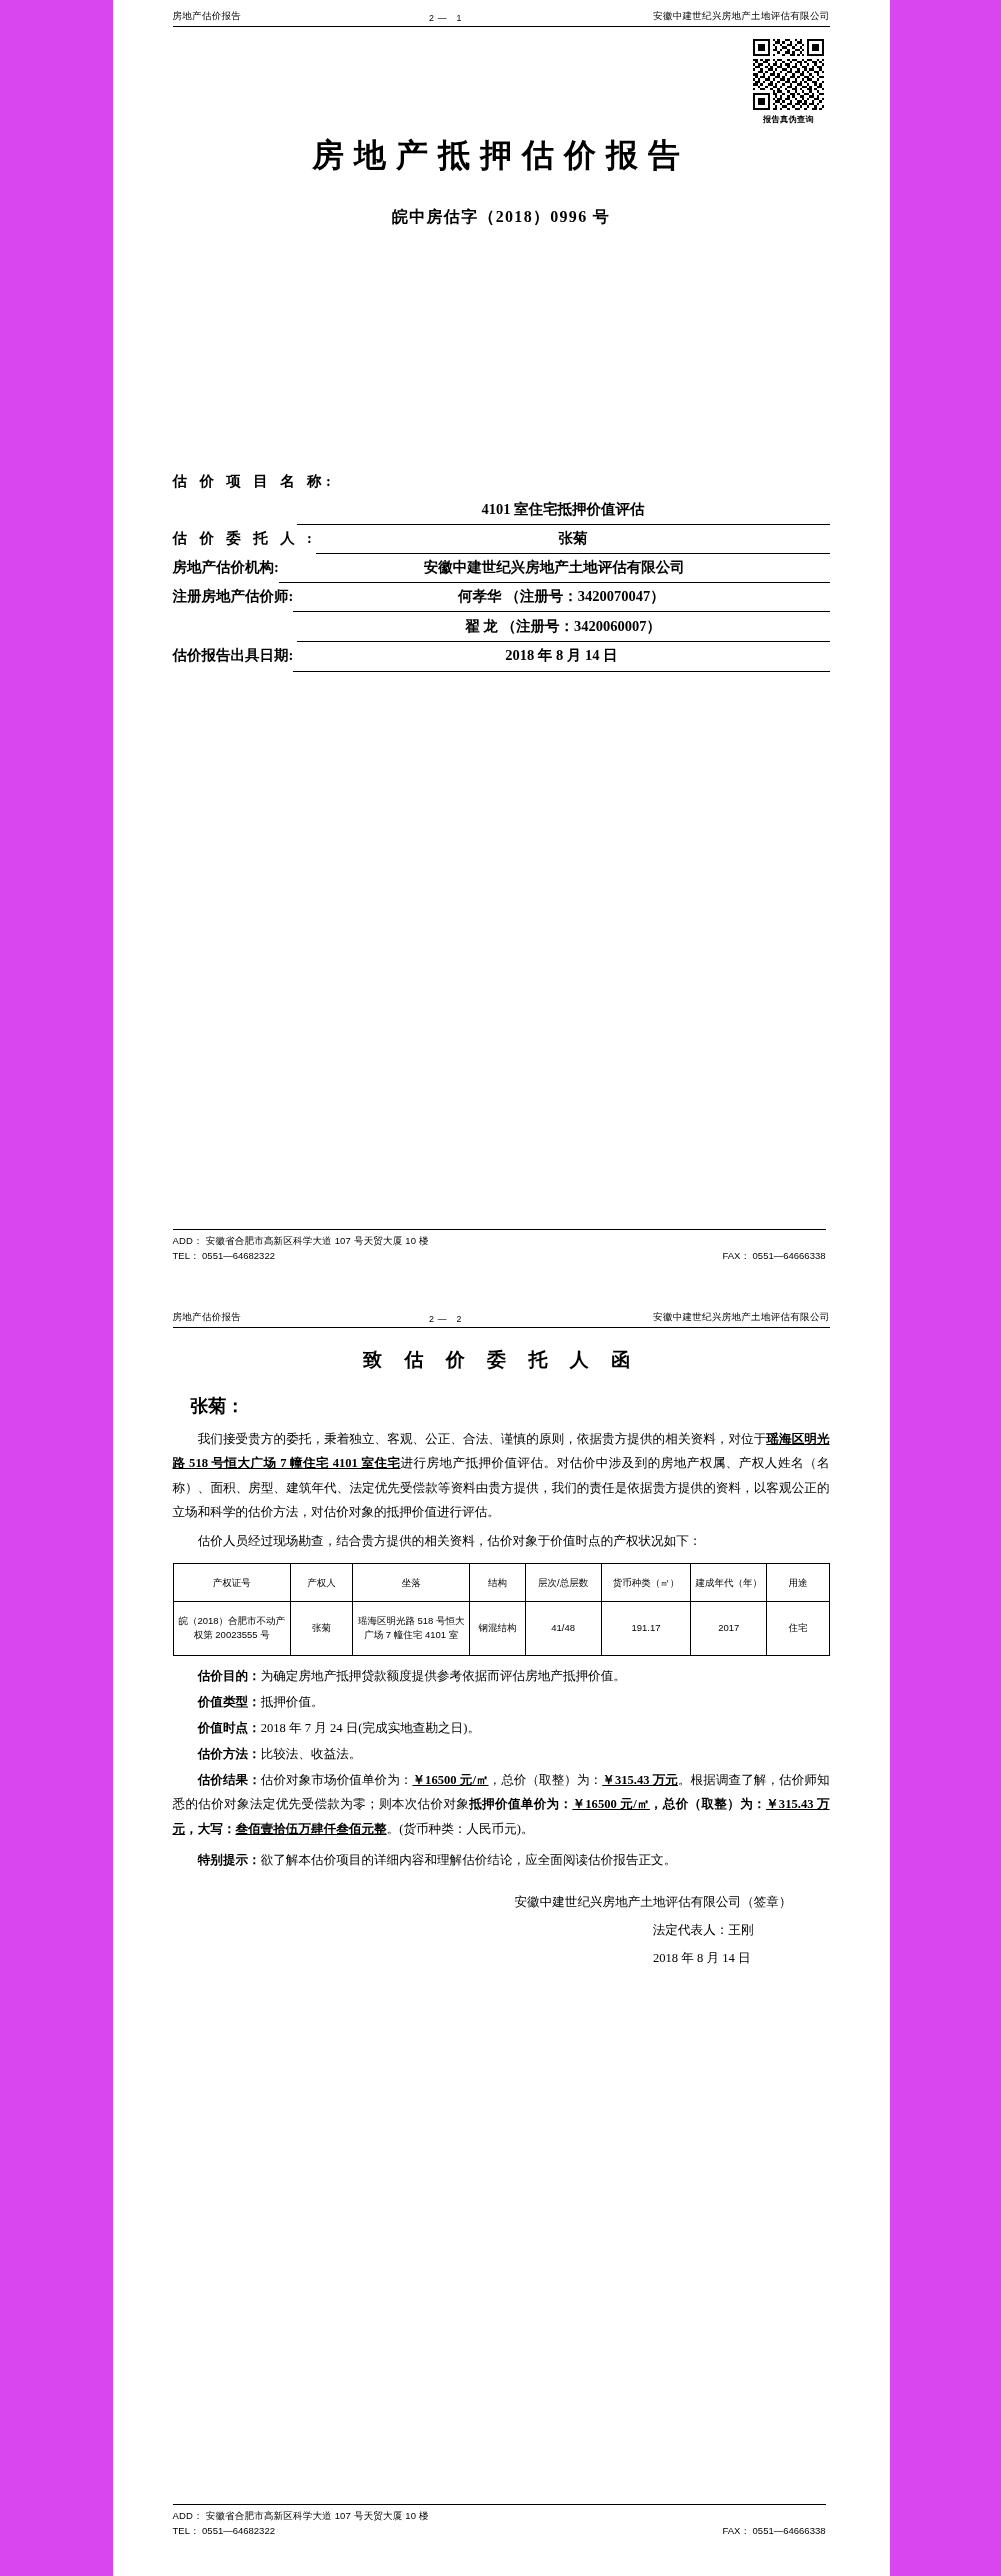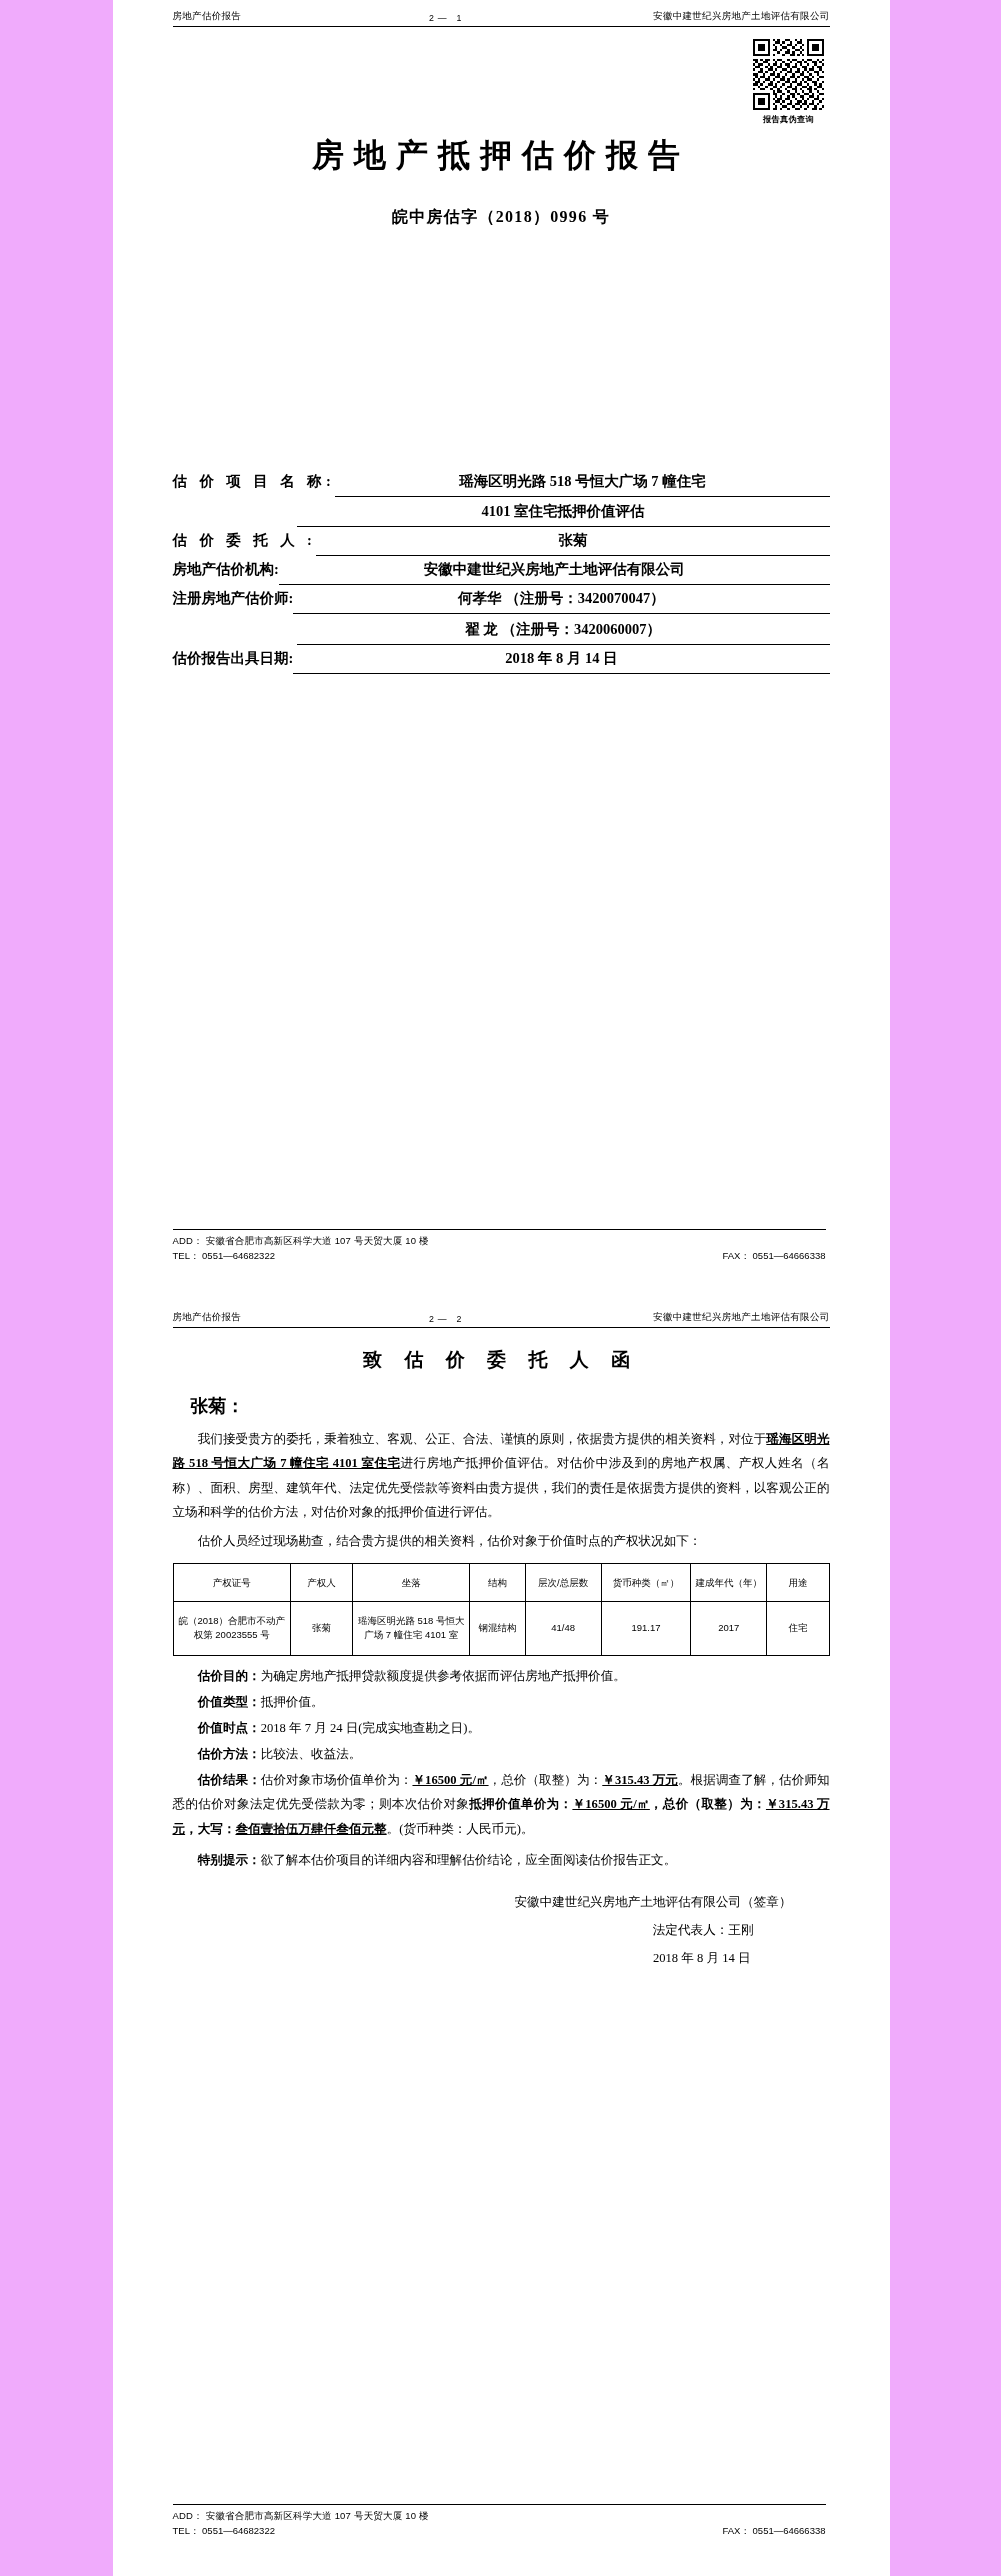--- a/index.html
+++ b/index.html
@@ -3,21 +3,21 @@
 <meta charset="utf-8">
 <style>
   html, body {
     margin: 0;
     padding: 0;
     background: #9a9a9a;
   }
   .page-wrap {
     width: 1002px;
     margin: 0 auto;
-    background: #f0abfc;
+    background: #d946ef;
   }
   .page {
     position: relative;
     width: 777px;
     margin: 0 auto;
     background: #ffffff;
     font-family: "Liberation Serif", "DejaVu Serif", serif;
     color: #000;
     box-sizing: border-box;
   }
@@ -416,21 +416,20 @@
       </svg>
       <div class="qr-cap">报告真伪查询</div>
     </div>
 
     <div class="doc-title">房地产抵押估价报告</div>
     <div class="doc-number">皖中房估字（2018）0996 号</div>
 
     <div class="fields">
       <div class="f-row">
         <span class="f-label sp">估 价 项 目 名 称:</span>
-        <span class="f-val">瑶海区明光路 518 号恒大广场 7 幢住宅</span>
       </div>
       <div class="f-row2">
         <span class="f-indent"></span>
         <span class="f-val">4101 室住宅抵押价值评估</span>
       </div>
       <div class="f-row">
         <span class="f-label sp">估 价 委 托 人 :</span>
         <span class="f-val">张菊</span>
       </div>
       <div class="f-row">

